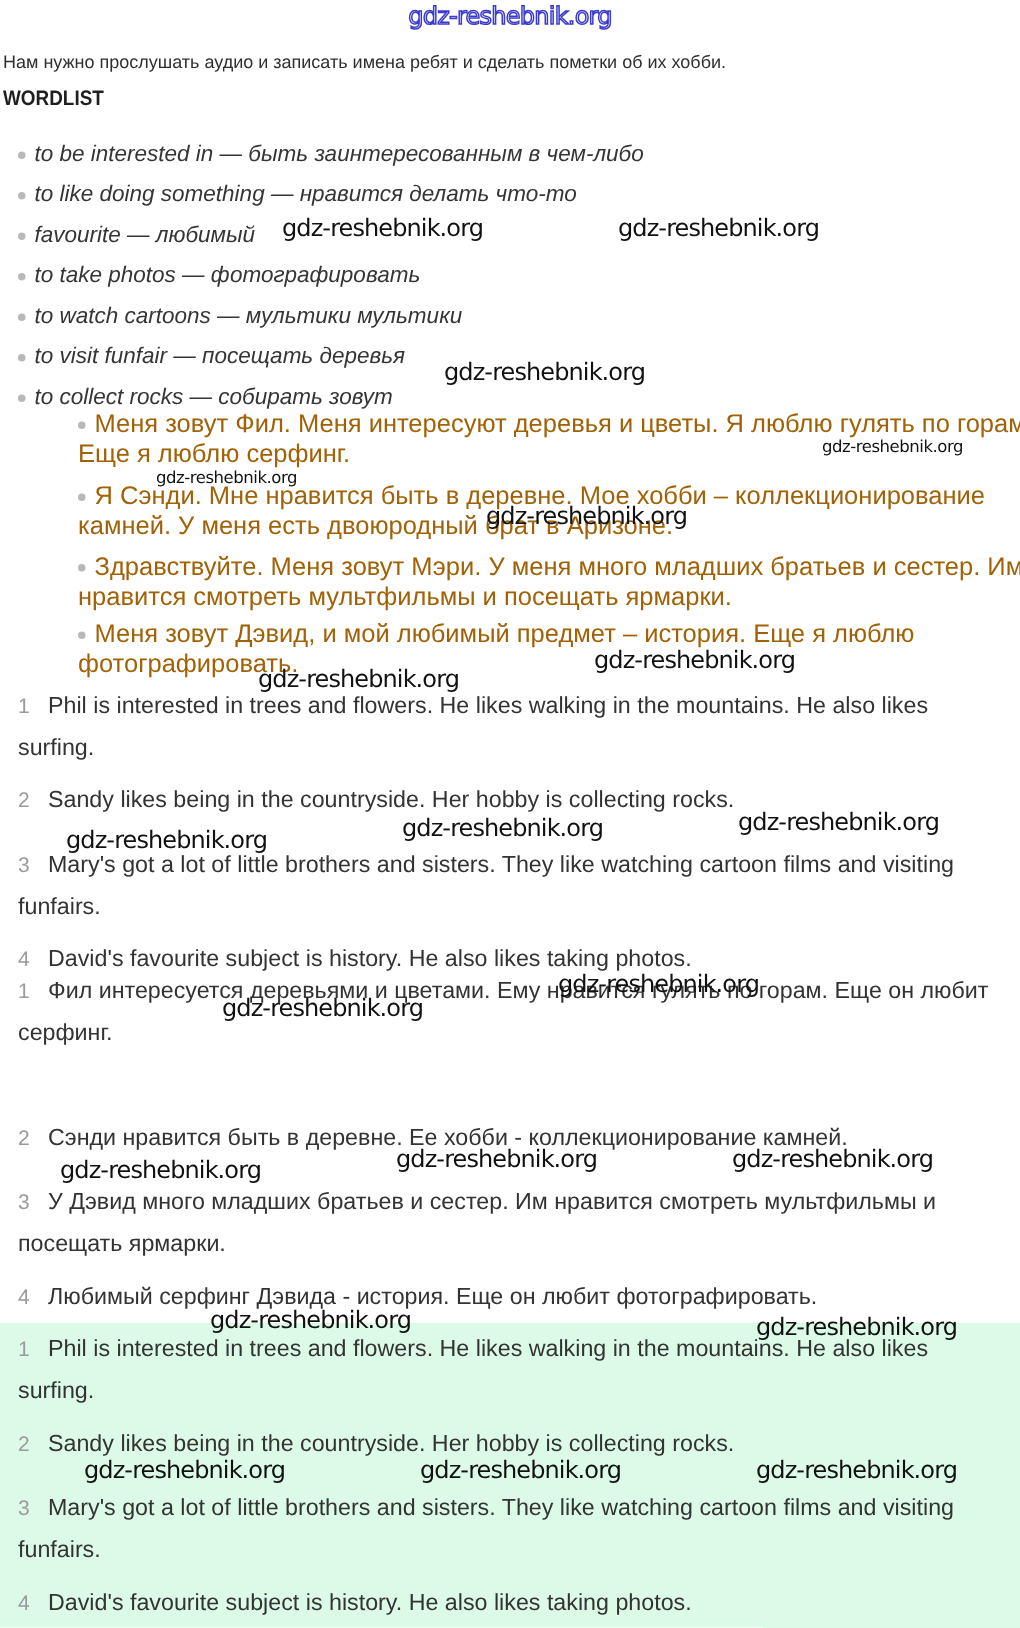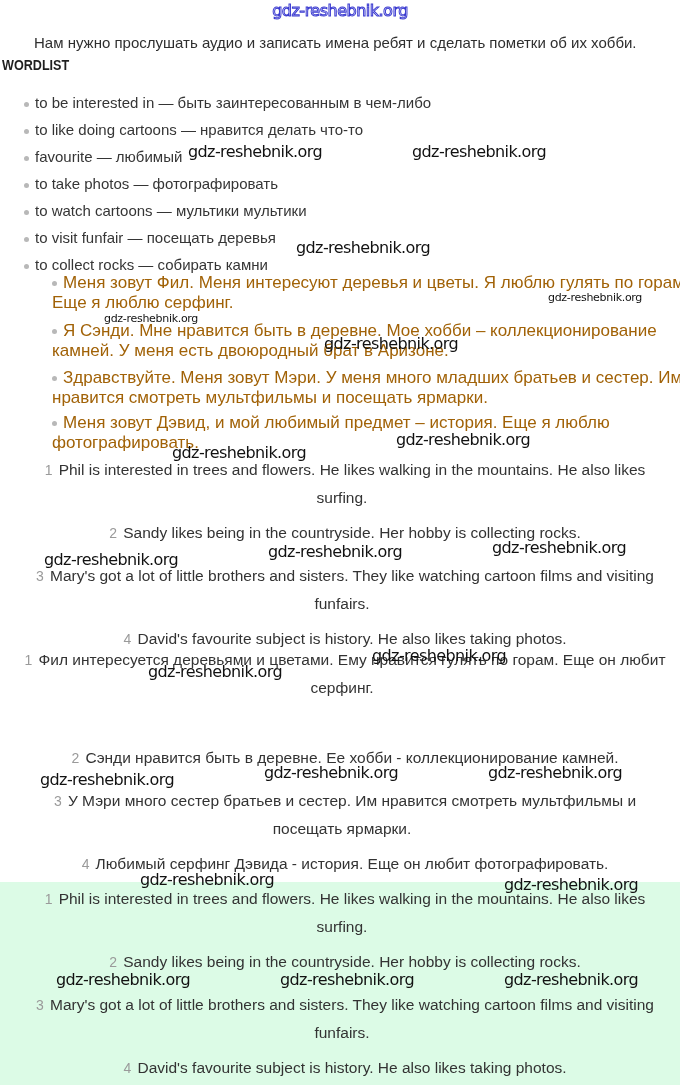--- a/index.html
+++ b/index.html
@@ -6,82 +6,82 @@
   body {
     width: 680px; height: 1085px; position: relative; overflow: hidden;
     background: #ffffff; color: #2b2b2b;
     font-family: "Liberation Sans", sans-serif;
   }
   .top-wm {
     position: absolute; left: 0; width: 680px; top: 1px; text-align: center;
     font-family: "DejaVu Sans", sans-serif; font-size: 16px;
     color: #ffffff; -webkit-text-stroke: 1px #3a3ad0; letter-spacing: -0.5px;
   }
-  .intro { position: absolute; left: 2px; top: 34px; font-size: 15px; color: #2f2f2f; margin-left: 32px; }
+  .intro { position: absolute; left: 2px; top: 34px; font-size: 12px; color: #2f2f2f; }
   .wordlist-title {
     position: absolute; left: 2px; top: 57px; font-size: 14px; font-weight: bold;
     color: #1f1f1f; transform: scaleX(0.9); transform-origin: left;
   }
-  .bitem { position: absolute; left: 24px; font-size: 15px; color: #353535; white-space: nowrap; }
+  .bitem { position: absolute; left: 12px; font-size: 15px; color: #353535; white-space: nowrap; font-style: italic; }
   .bitem .dot {
     display: inline-block; width: 5px; height: 5px; border-radius: 50%;
     background: #b8b8b8; margin-right: 6px; vertical-align: middle;
   }
   .para { position: absolute; left: 12px; width: 660px; font-size: 17px; line-height: 20px; color: #a16207; margin-left: 40px; }
   .para .dot {
     display: inline-block; width: 5px; height: 5px; border-radius: 50%;
     background: #b8b8b8; margin-right: 6px; vertical-align: middle;
   }
-  .num-item { position: absolute; left: 12px; width: 660px; font-size: 15.5px; line-height: 28px; color: #333333; text-align: center; }
+  .num-item { position: absolute; left: 12px; width: 660px; font-size: 15.5px; line-height: 28px; color: #333333; }
   .num-item .n { color: #9a9a9a; font-size: 14px; display: inline-block; width: 20px; }
   .green-band { position: absolute; left: 0; top: 882px; width: 680px; height: 203px; background: #dcfbe6; }
   .wm {
     position: absolute; font-family: "DejaVu Sans", sans-serif; font-size: 16px;
     color: #111111; white-space: nowrap; letter-spacing: -0.6px;
   }
   .wm.small { font-size: 11px; letter-spacing: -0.3px; }
 </style>
 </head>
 <body>
 
 <div class="green-band"></div>
 
 <div class="top-wm">gdz-reshebnik.org</div>
 
 <div class="intro">Нам нужно прослушать аудио и записать имена ребят и сделать пометки об их хобби.</div>
 <div class="wordlist-title">WORDLIST</div>
 
 <div>
   <div class="bitem" style="top:94px"><span class="dot"></span><span>to be interested in — быть заинтересованным в чем-либо</span></div>
-  <div class="bitem" style="top:121px"><span class="dot"></span><span>to like doing cartoons — нравится делать что-то</span></div>
+  <div class="bitem" style="top:121px"><span class="dot"></span><span>to like doing something — нравится делать что-то</span></div>
   <div class="bitem" style="top:148px"><span class="dot"></span><span>favourite — любимый</span></div>
   <div class="bitem" style="top:175px"><span class="dot"></span><span>to take photos — фотографировать</span></div>
   <div class="bitem" style="top:202px"><span class="dot"></span><span>to watch cartoons — мультики мультики</span></div>
   <div class="bitem" style="top:229px"><span class="dot"></span><span>to visit funfair — посещать деревья</span></div>
-  <div class="bitem" style="top:256px"><span class="dot"></span><span>to collect rocks — собирать камни</span></div>
+  <div class="bitem" style="top:256px"><span class="dot"></span><span>to collect rocks — собирать зовут</span></div>
 </div>
 
 <div>
   <div class="para" style="top:273px"><span class="dot"></span><span>Меня зовут Фил. Меня интересуют деревья и цветы. Я люблю гулять по горам. Еще я люблю серфинг.</span></div>
   <div class="para" style="top:321px"><span class="dot"></span><span>Я Сэнди. Мне нравится быть в деревне. Мое хобби – коллекционирование камней. У меня есть двоюродный брат в Аризоне.</span></div>
   <div class="para" style="top:368px"><span class="dot"></span><span>Здравствуйте. Меня зовут Мэри. У меня много младших братьев и сестер. Им нравится смотреть мультфильмы и посещать ярмарки.</span></div>
   <div class="para" style="top:413px"><span class="dot"></span><span>Меня зовут Дэвид, и мой любимый предмет – история. Еще я люблю фотографировать.</span></div>
 </div>
 
 <div>
   <div class="num-item" style="top:456px"><span class="n">1</span><span>Phil is interested in trees and flowers. He likes walking in the mountains. He also likes surfing.</span></div>
   <div class="num-item" style="top:519px"><span class="n">2</span><span>Sandy likes being in the countryside. Her hobby is collecting rocks.</span></div>
   <div class="num-item" style="top:562px"><span class="n">3</span><span>Mary's got a lot of little brothers and sisters. They like watching cartoon films and visiting funfairs.</span></div>
   <div class="num-item" style="top:625px"><span class="n">4</span><span>David's favourite subject is history. He also likes taking photos.</span></div>
 </div>
 
 <div>
   <div class="num-item" style="top:646px"><span class="n">1</span><span>Фил интересуется деревьями и цветами. Ему нравится гулять по горам. Еще он любит серфинг.</span></div>
   <div class="num-item" style="top:744px"><span class="n">2</span><span>Сэнди нравится быть в деревне. Ее хобби - коллекционирование камней.</span></div>
-  <div class="num-item" style="top:787px"><span class="n">3</span><span>У Мэри много сестер братьев и сестер. Им нравится смотреть мультфильмы и посещать ярмарки.</span></div>
+  <div class="num-item" style="top:787px"><span class="n">3</span><span>У Дэвид много младших братьев и сестер. Им нравится смотреть мультфильмы и посещать ярмарки.</span></div>
   <div class="num-item" style="top:850px"><span class="n">4</span><span>Любимый серфинг Дэвида - история. Еще он любит фотографировать.</span></div>
 </div>
 
 <div>
   <div class="num-item" style="top:885px"><span class="n">1</span><span>Phil is interested in trees and flowers. He likes walking in the mountains. He also likes surfing.</span></div>
   <div class="num-item" style="top:948px"><span class="n">2</span><span>Sandy likes being in the countryside. Her hobby is collecting rocks.</span></div>
   <div class="num-item" style="top:991px"><span class="n">3</span><span>Mary's got a lot of little brothers and sisters. They like watching cartoon films and visiting funfairs.</span></div>
   <div class="num-item" style="top:1054px"><span class="n">4</span><span>David's favourite subject is history. He also likes taking photos.</span></div>
 </div>
 

